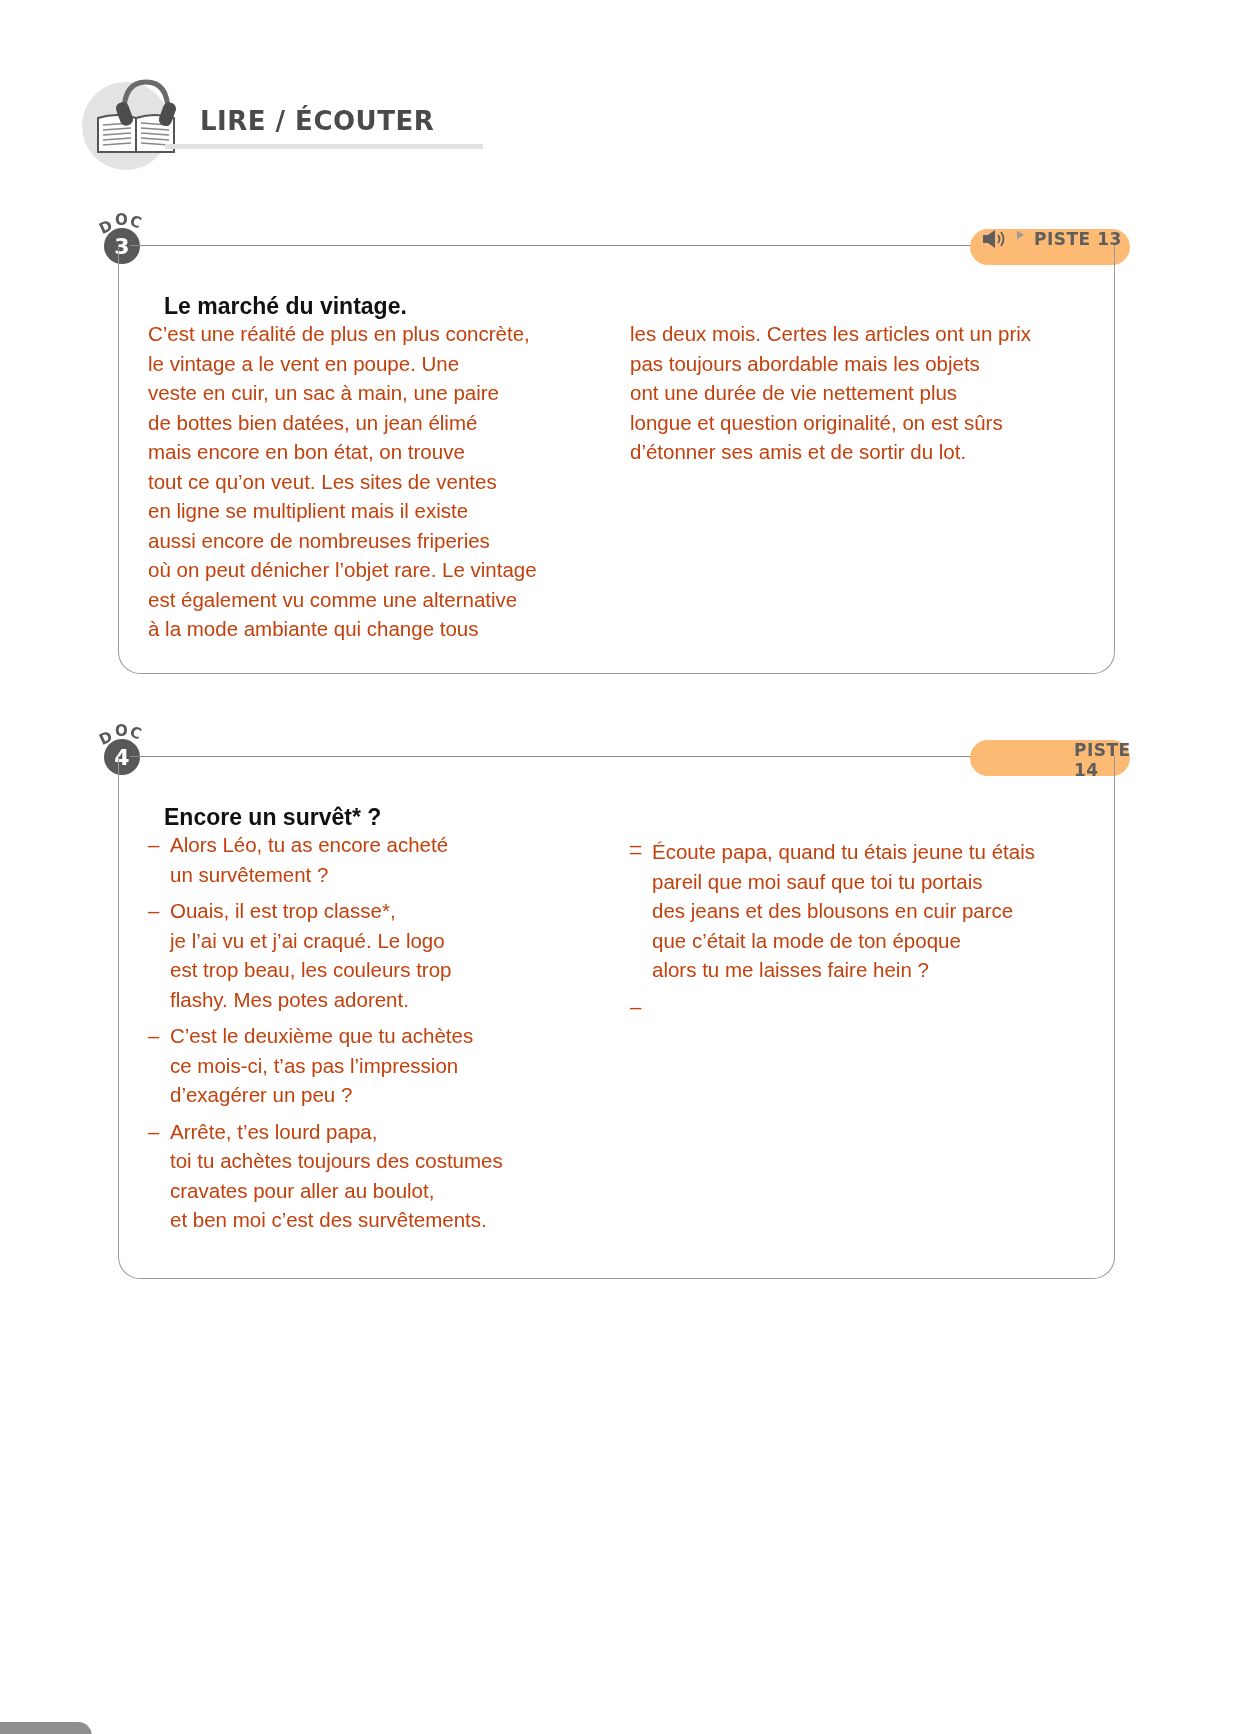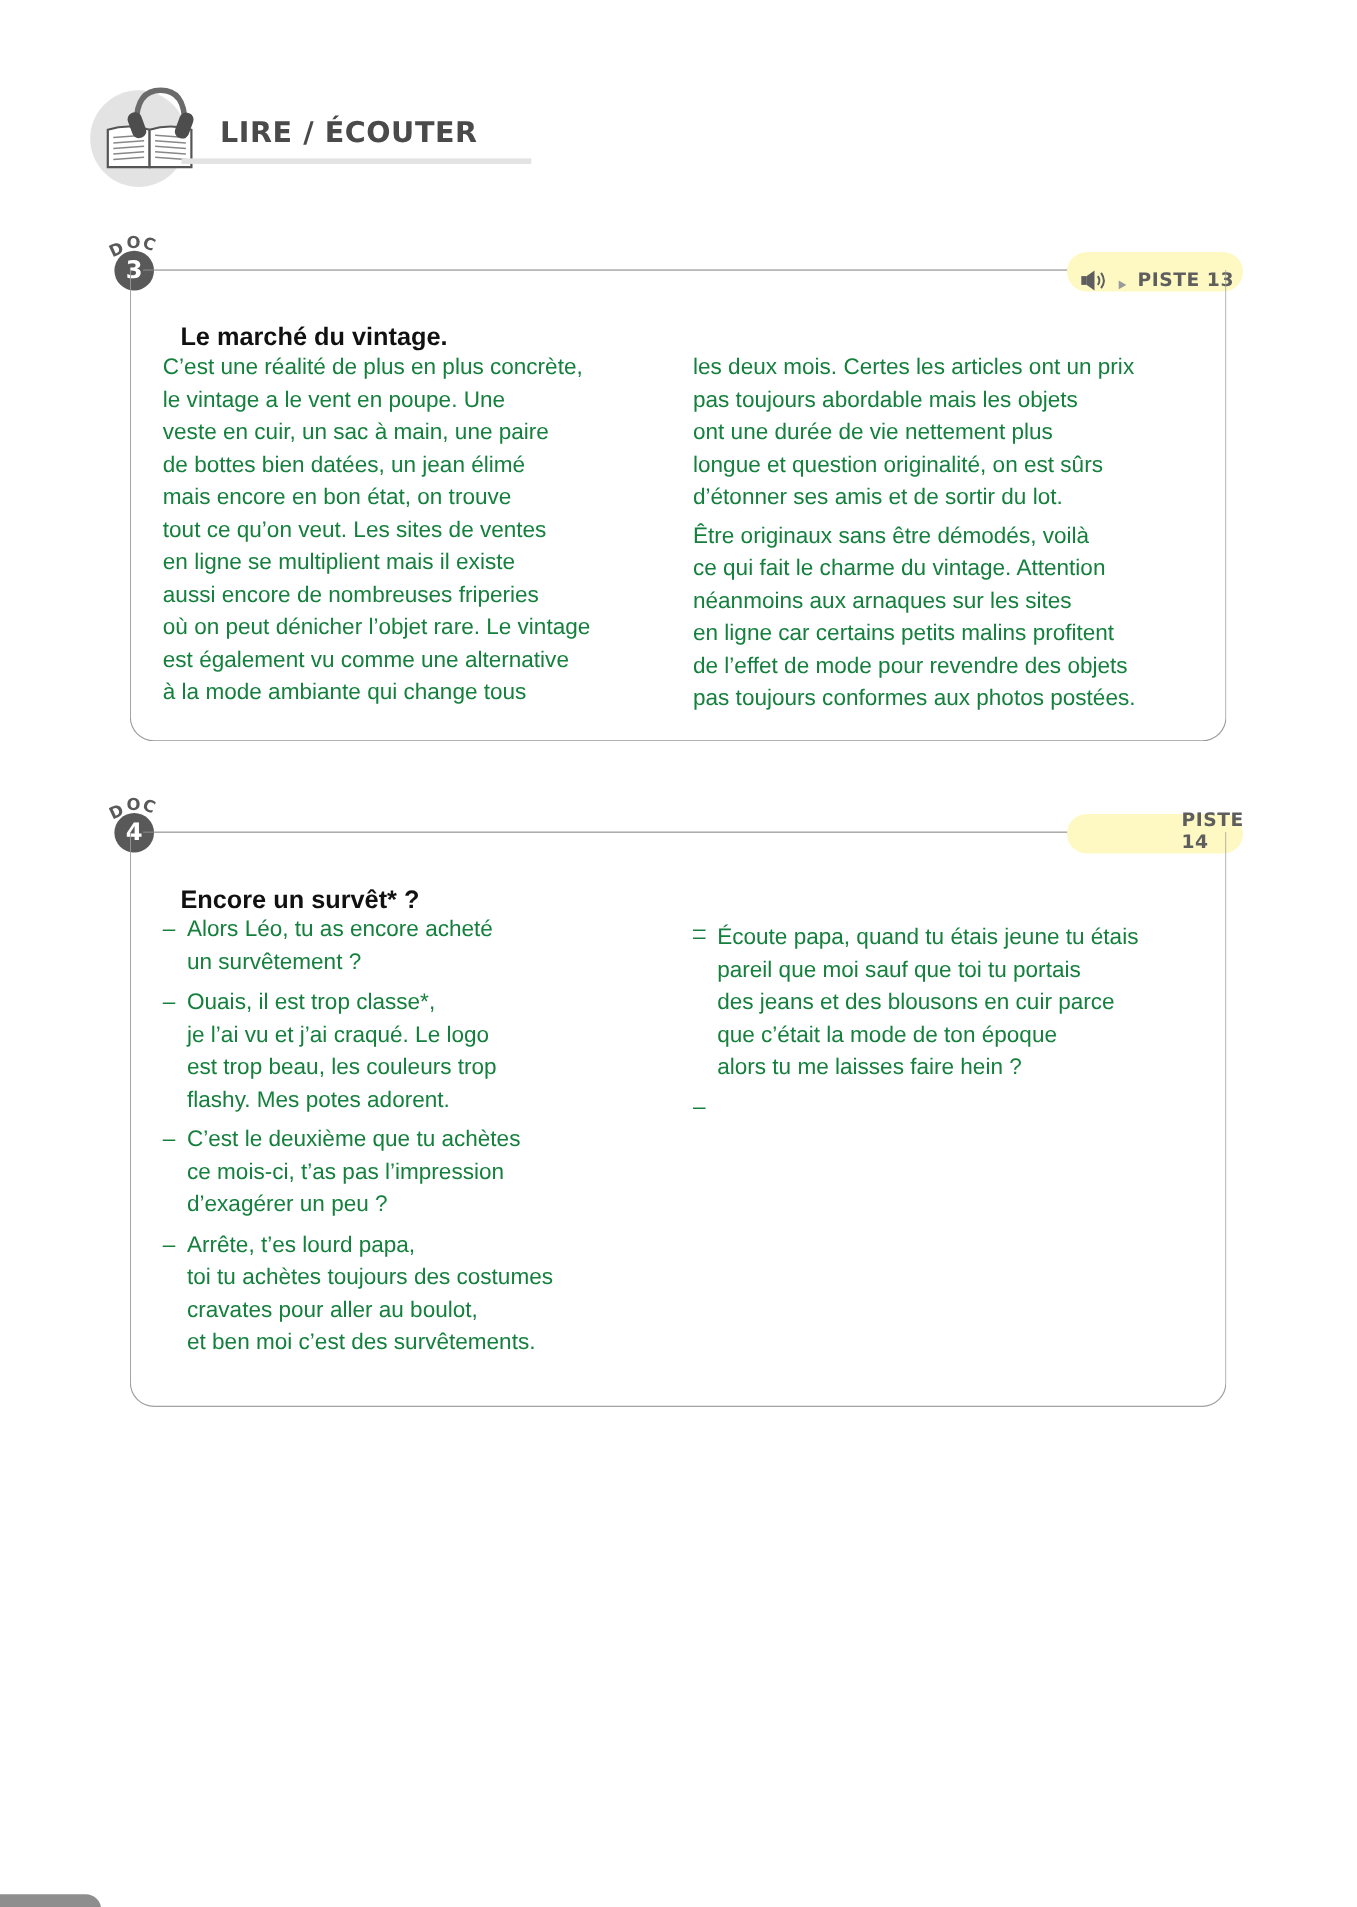--- a/index.html
+++ b/index.html
@@ -30,33 +30,33 @@
   }
   .doc-badge {
     position: absolute; left: 104px; width: 36px; height: 36px; border-radius: 50%;
     background: #595959; color: #fff; font-weight: bold; font-size: 22px;
     display: flex; align-items: center; justify-content: center;
     font-family: "DejaVu Sans", sans-serif;
   }
   .doc-word { position: absolute; left: 98px; width: 56px; height: 26px; }
   .piste {
     position: absolute; left: 970px; width: 160px; height: 36px; border-radius: 18px;
-    background: #fef9c3; display: flex; align-items: flex-end; gap: 6px; padding-left: 12px;
+    background: #fdba74; display: flex; align-items: flex-start; gap: 6px; padding-left: 12px;
     box-sizing: border-box; cursor: pointer;
   }
   .piste svg { display: block; }
   .piste-label {
     font-family: "DejaVu Sans", sans-serif; font-weight: bold; font-size: 17px; color: #5e5e5e;
     letter-spacing: 0.5px; margin-left: 2px;
   }
   .doc-title {
     position: absolute; left: 148px; margin: 16px; font-weight: bold; font-size: 23px; color: #111;
   }
   .col {
-    position: absolute; font-size: 20.5px; line-height: 29.5px; color: #15803d;
+    position: absolute; font-size: 20.5px; line-height: 29.5px; color: #c2410c;
   }
   .col p { margin: 0 0 6px 0; white-space: pre-line; }
   .dlg { margin: 0 0 7px 0; padding-left: 22px; position: relative; white-space: pre-line; }
   .dlg .dash { position: absolute; left: 0; top: 0; }
 
   .page-tab {
     position: absolute; left: 0; top: 1722px; width: 92px; height: 20px;
     background: #8e8e8e; border-radius: 0 14px 0 0;
   }
 </style>
@@ -124,26 +124,20 @@
 où on peut dénicher l’objet rare. Le vintage
 est également vu comme une alternative
 à la mode ambiante qui change tous</p>
   </div>
   <div class="col" style="left:630px; top:319px; width:460px;">
     <p>les deux mois. Certes les articles ont un prix
 pas toujours abordable mais les objets
 ont une durée de vie nettement plus
 longue et question originalité, on est sûrs
 d’étonner ses amis et de sortir du lot.</p>
-    <p>Être originaux sans être démodés, voilà
-ce qui fait le charme du vintage. Attention
-néanmoins aux arnaques sur les sites
-en ligne car certains petits malins profitent
-de l’effet de mode pour revendre des objets
-pas toujours conformes aux photos postées.</p>
   </div>
 </div>
 
 <div>
   <div class="doc-word" style="top:721px;">
     <svg width="56" height="28" viewBox="0 0 56 28">
       <text x="2" y="22" font-family="DejaVu Sans, sans-serif" font-weight="bold" font-size="15" fill="#595959" transform="rotate(-25 8 18)">D</text>
       <text x="17" y="15" font-family="DejaVu Sans, sans-serif" font-weight="bold" font-size="15" fill="#595959">O</text>
       <text x="32" y="17" font-family="DejaVu Sans, sans-serif" font-weight="bold" font-size="15" fill="#595959" transform="rotate(20 38 12)">C</text>
     </svg>

